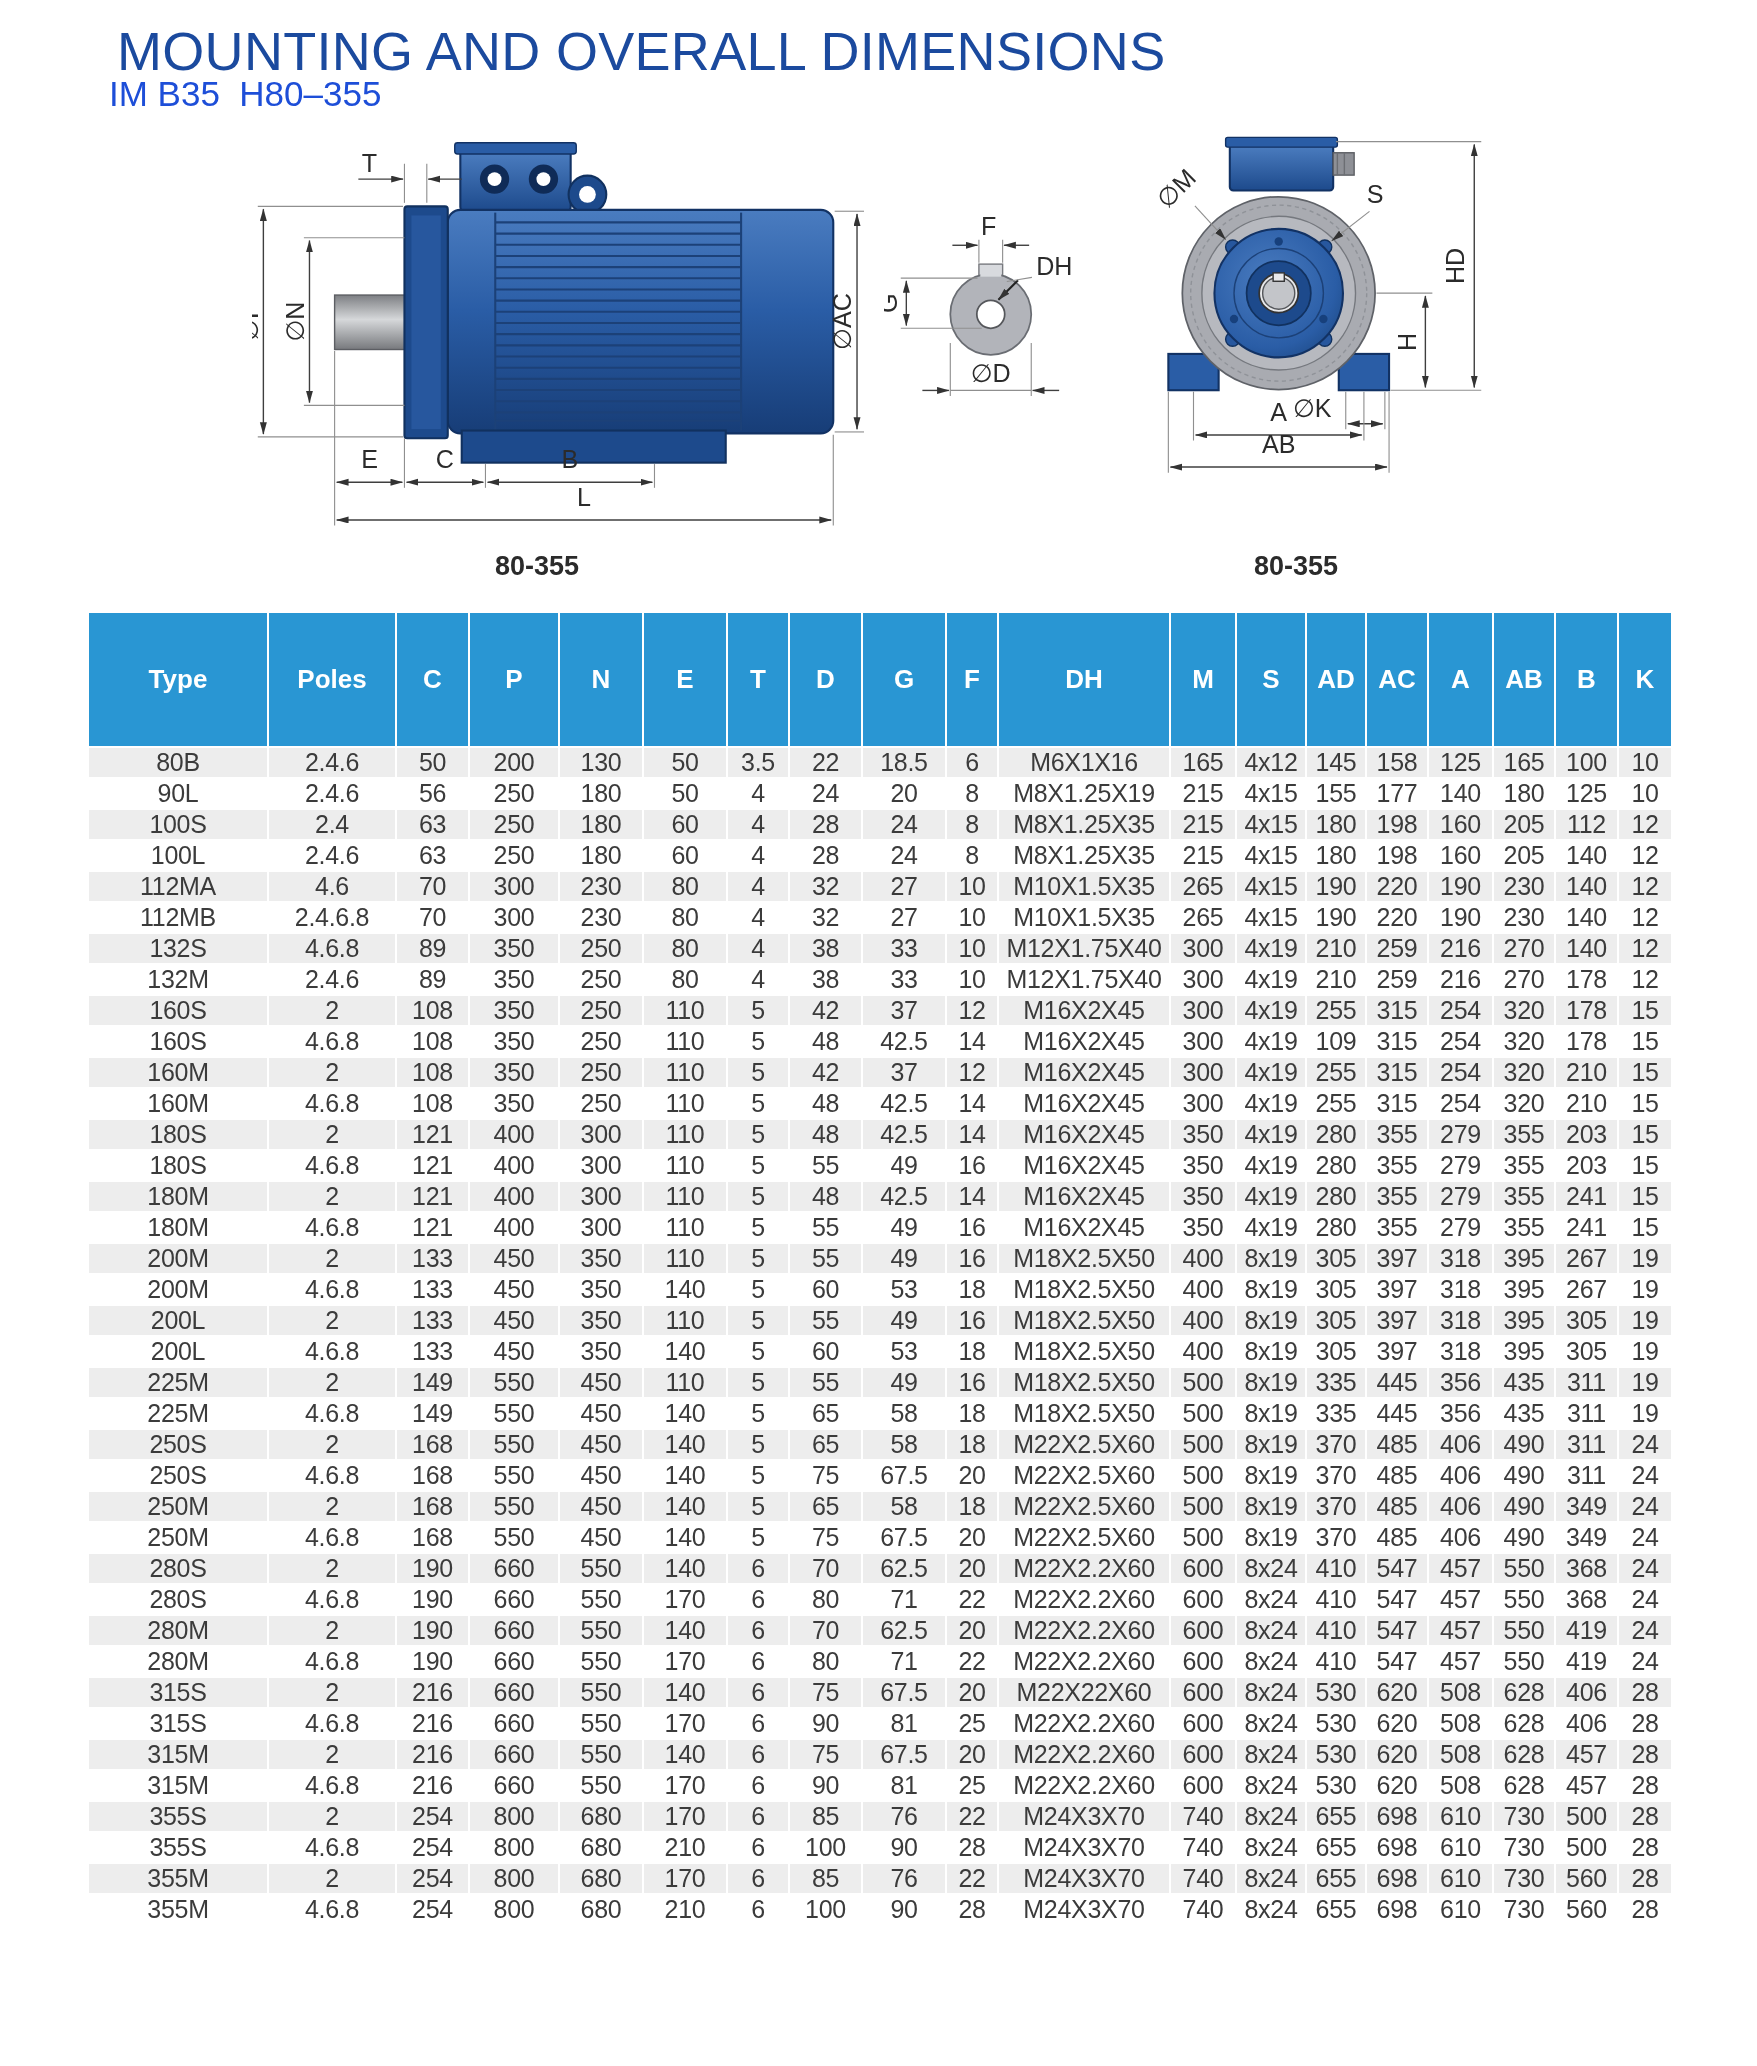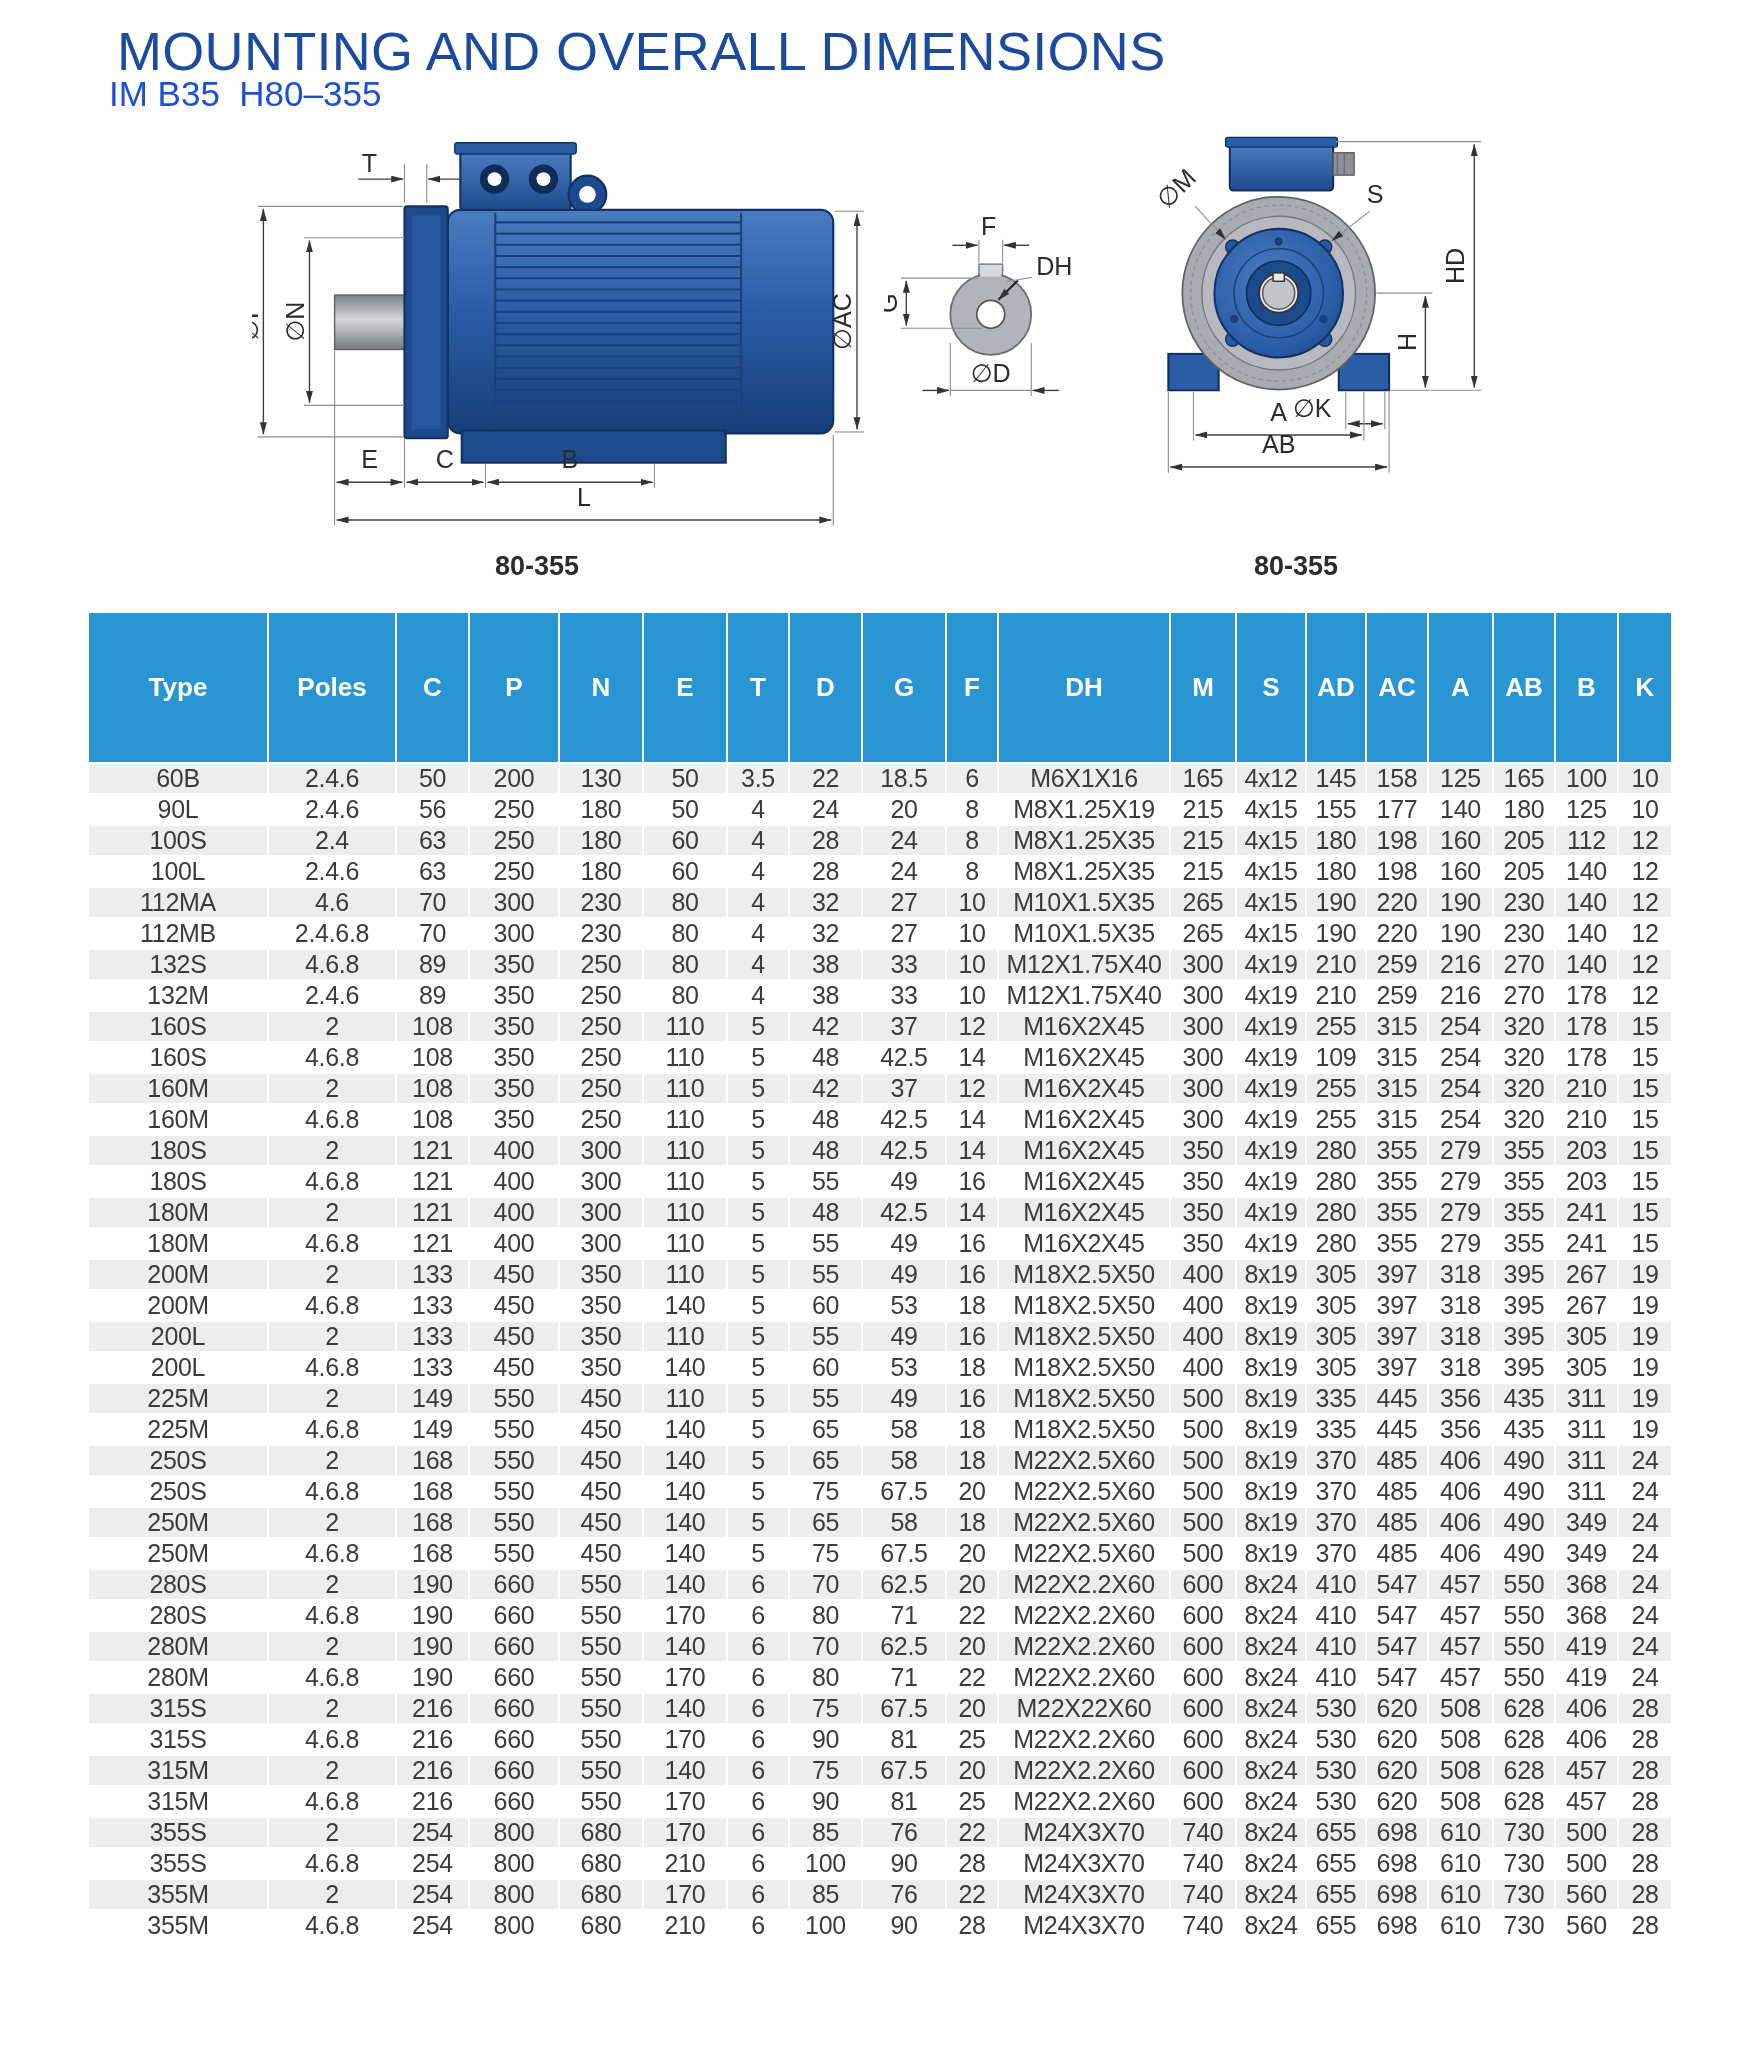--- a/index.html
+++ b/index.html
@@ -7,21 +7,21 @@
         font-family:"Liberation Sans","DejaVu Sans",sans-serif;overflow:hidden;}
   .abs{position:absolute;}
   .title{left:117px;top:19.6px;font-size:54px;font-weight:normal;color:#1b4a9e;letter-spacing:0.3px;white-space:nowrap;}
   .subtitle{left:109px;top:74px;font-size:35px;font-weight:normal;color:#1d4ed8;white-space:pre;}
   .caption{font-size:27px;font-weight:bold;color:#2b2b2b;text-align:center;width:238px;}
   .cap-left{left:418px;top:551px;}
   .cap-right{left:1177px;top:551px;}
   .tblwrap{left:87px;top:611px;}
   table.dims{border-collapse:separate;border-spacing:2.8px 2.1px;table-layout:fixed;width:1548px;}
   table.dims th{background:#2996d3;color:#fff;font-size:26px;font-weight:bold;height:133px;
-                text-align:center;vertical-align:middle;padding:8px;}
+                text-align:center;vertical-align:middle;padding:0;}
   table.dims td{font-size:25px;color:#3b3b3b;text-align:center;vertical-align:middle;height:29px;
                 padding:0;letter-spacing:-0.3px;white-space:nowrap;}
   table.dims tbody tr:nth-child(odd) td{background:#ededed;}
   table.dims tbody tr:nth-child(even) td{background:#ffffff;}
   svg text{font-family:"Liberation Sans","DejaVu Sans",sans-serif;}
   .dim{stroke:#3f3f3f;stroke-width:2;fill:none;}
   .ext{stroke:#8f8f8f;stroke-width:1.6;fill:none;}
   .fin{stroke:#1c4178;stroke-width:3;}
   .dimlab{font-size:36px;fill:#2b2b2b;}
 </style>
@@ -278,21 +278,21 @@
             <th>AD</th>
             <th>AC</th>
             <th>A</th>
             <th>AB</th>
             <th>B</th>
             <th>K</th>
           </tr>
         </thead>
         <tbody>
           <tr>
-            <td>60B</td>
+            <td>80B</td>
             <td>2.4.6</td>
             <td>50</td>
             <td>200</td>
             <td>130</td>
             <td>50</td>
             <td>3.5</td>
             <td>22</td>
             <td>18.5</td>
             <td>6</td>
             <td>M6X1X16</td>

